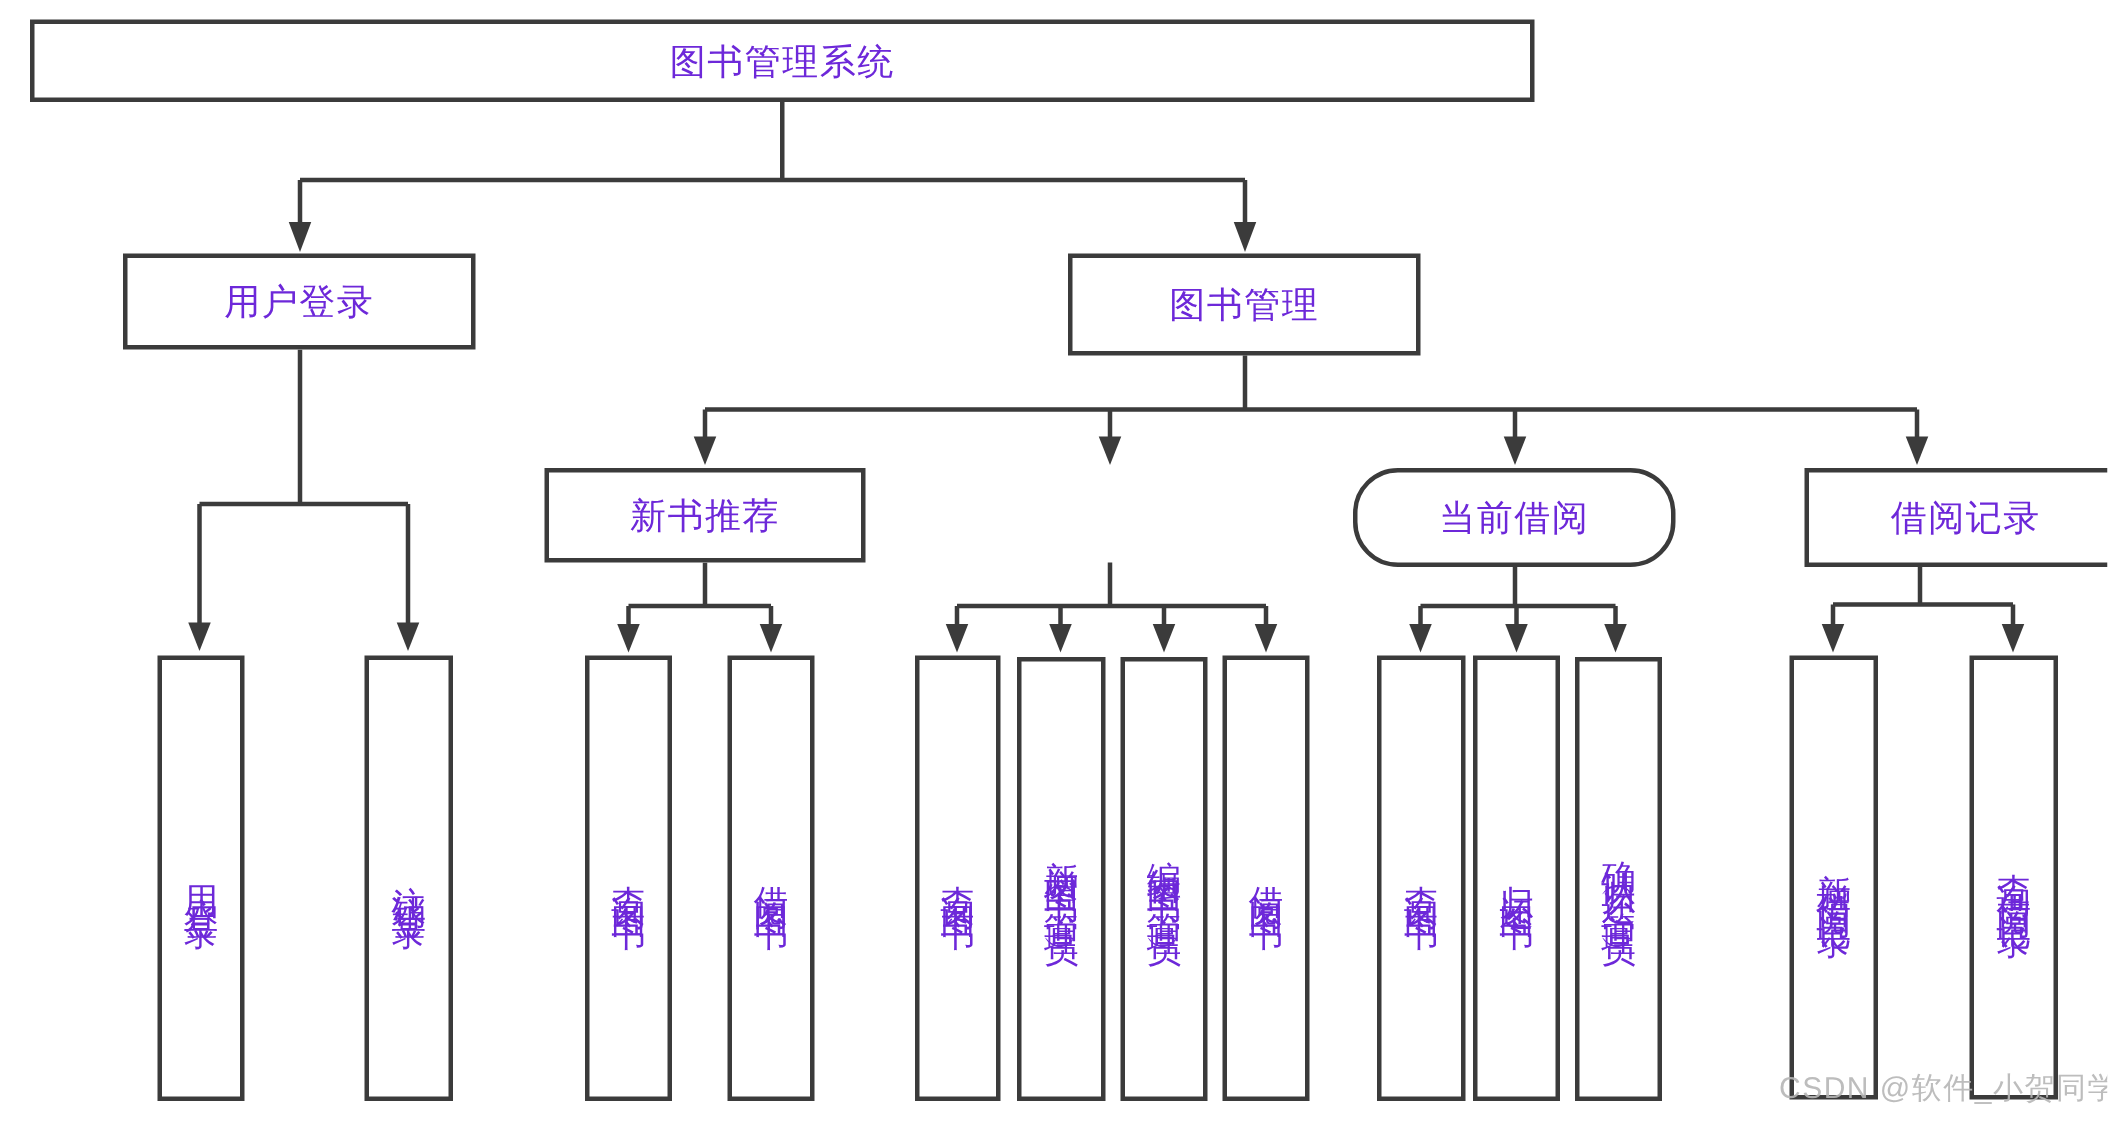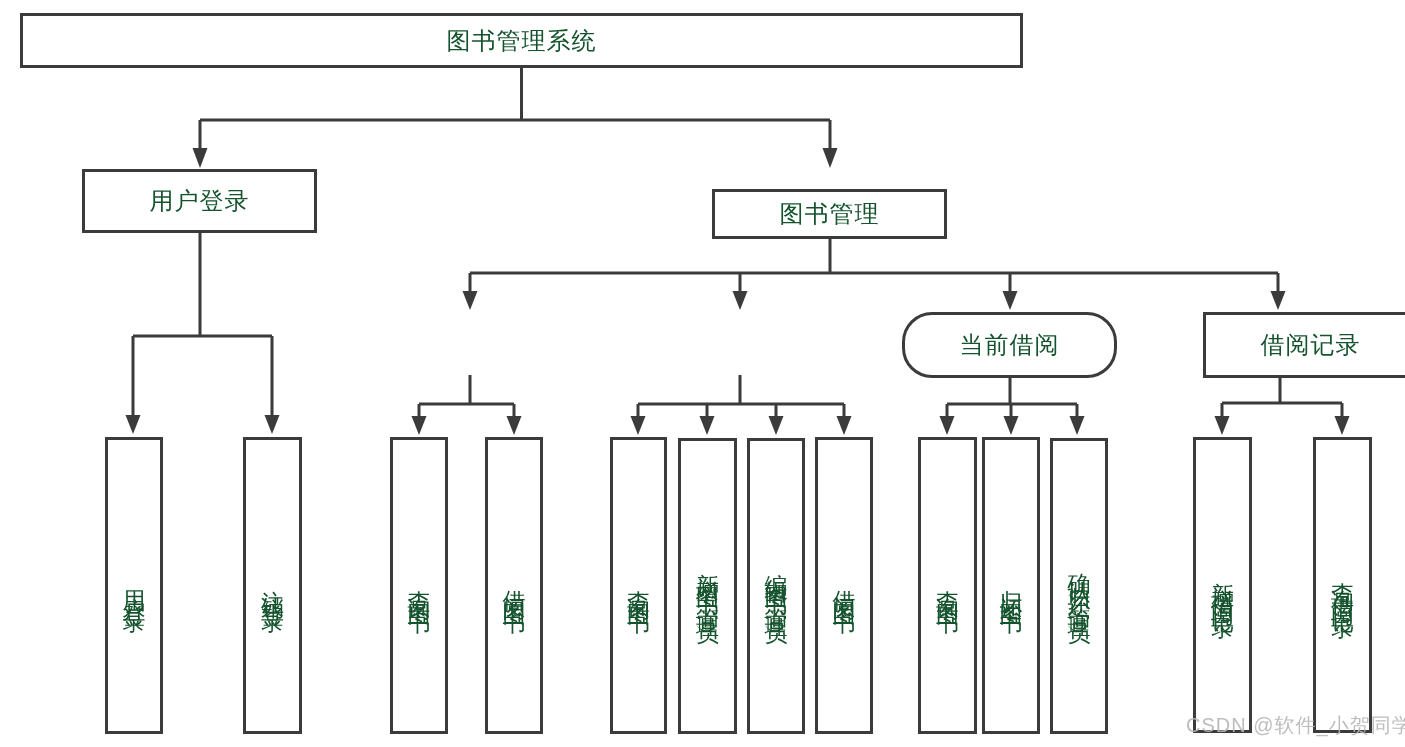--- a/index.html
+++ b/index.html
@@ -9,21 +9,21 @@
     background:#ffffff;
     font-family:"Liberation Sans","DejaVu Sans",sans-serif;
     overflow:hidden;
   }
   #connectors{position:absolute;left:0;top:0;z-index:1;}
   .node{
     position:absolute;
     box-sizing:border-box;
     border:3px solid #3b3b3b;
     background:#ffffff;
-    color:#14532d;
+    color:#6d28d9;
     display:flex;
     align-items:center;
     justify-content:center;
     z-index:2;
     font-size:24px;
     letter-spacing:1px;
   }
   .node.vert{
     writing-mode:vertical-rl;
     text-orientation:mixed;
@@ -77,22 +77,23 @@
       <polygon points="1003.5,416 1018.5,416 1011,435"></polygon>
       <polygon points="1069.5,416 1084.5,416 1077,435"></polygon>
       <polygon points="1214.5,416 1229.5,416 1222,435"></polygon>
       <polygon points="1334.5,416 1349.5,416 1342,435"></polygon>
     </g>
   </svg>
 
   <div class="node" style="left:20px;top:13px;width:1003px;height:55px;">图书管理系统</div>
 
   <div class="node" style="left:82px;top:169px;width:235px;height:64px;">用户登录</div>
-  <div class="node" style="left:712px;top:169px;width:235px;height:50px;margin-top:20px;">图书管理</div>
+  <div class="node" style="left:712px;top:169px;width:235px;height:68px;">图书管理</div>
 
+  <div class="node" style="left:363px;top:312px;width:214px;height:63px;">新书推荐</div>
   <div class="node" style="left:902px;top:312px;width:215px;height:66px;border-radius:30px;">当前借阅</div>
   <div class="node" style="left:1203px;top:312px;width:215px;height:66px;">借阅记录</div>
 
   <div class="node vert" style="left:105px;top:437px;width:58px;height:297px;">用户登录</div>
   <div class="node vert" style="left:243px;top:437px;width:59px;height:297px;">注销登录</div>
 
   <div class="node vert" style="left:390px;top:437px;width:58px;height:297px;">查询图书</div>
   <div class="node vert" style="left:485px;top:437px;width:58px;height:297px;">借阅图书</div>
 
   <div class="node vert" style="left:610px;top:437px;width:57px;height:297px;">查询图书</div>

